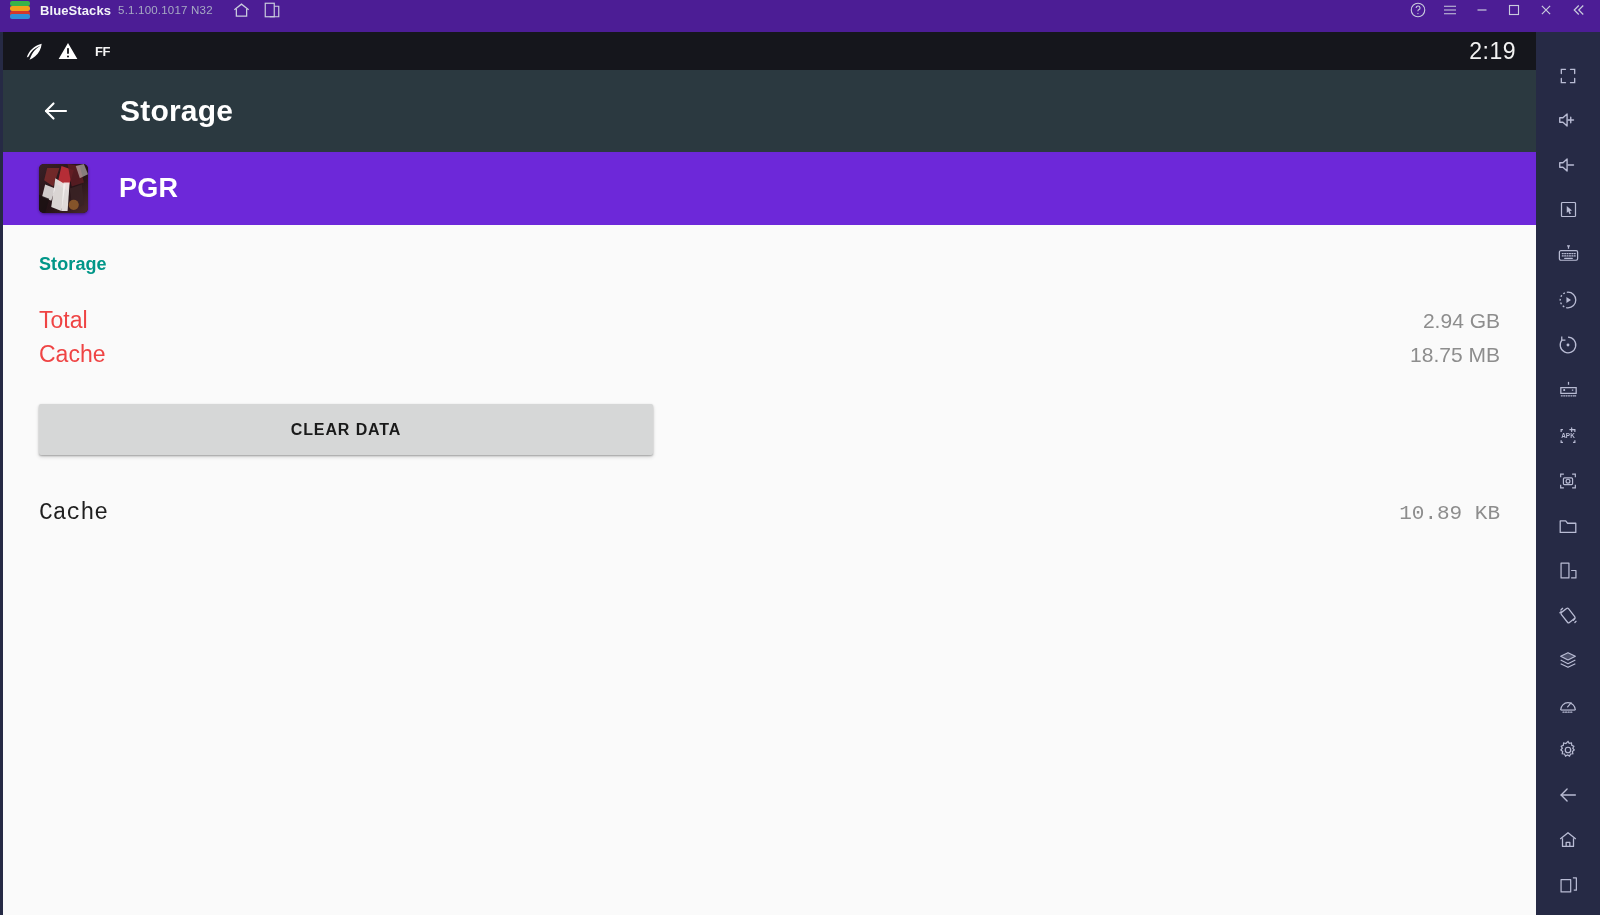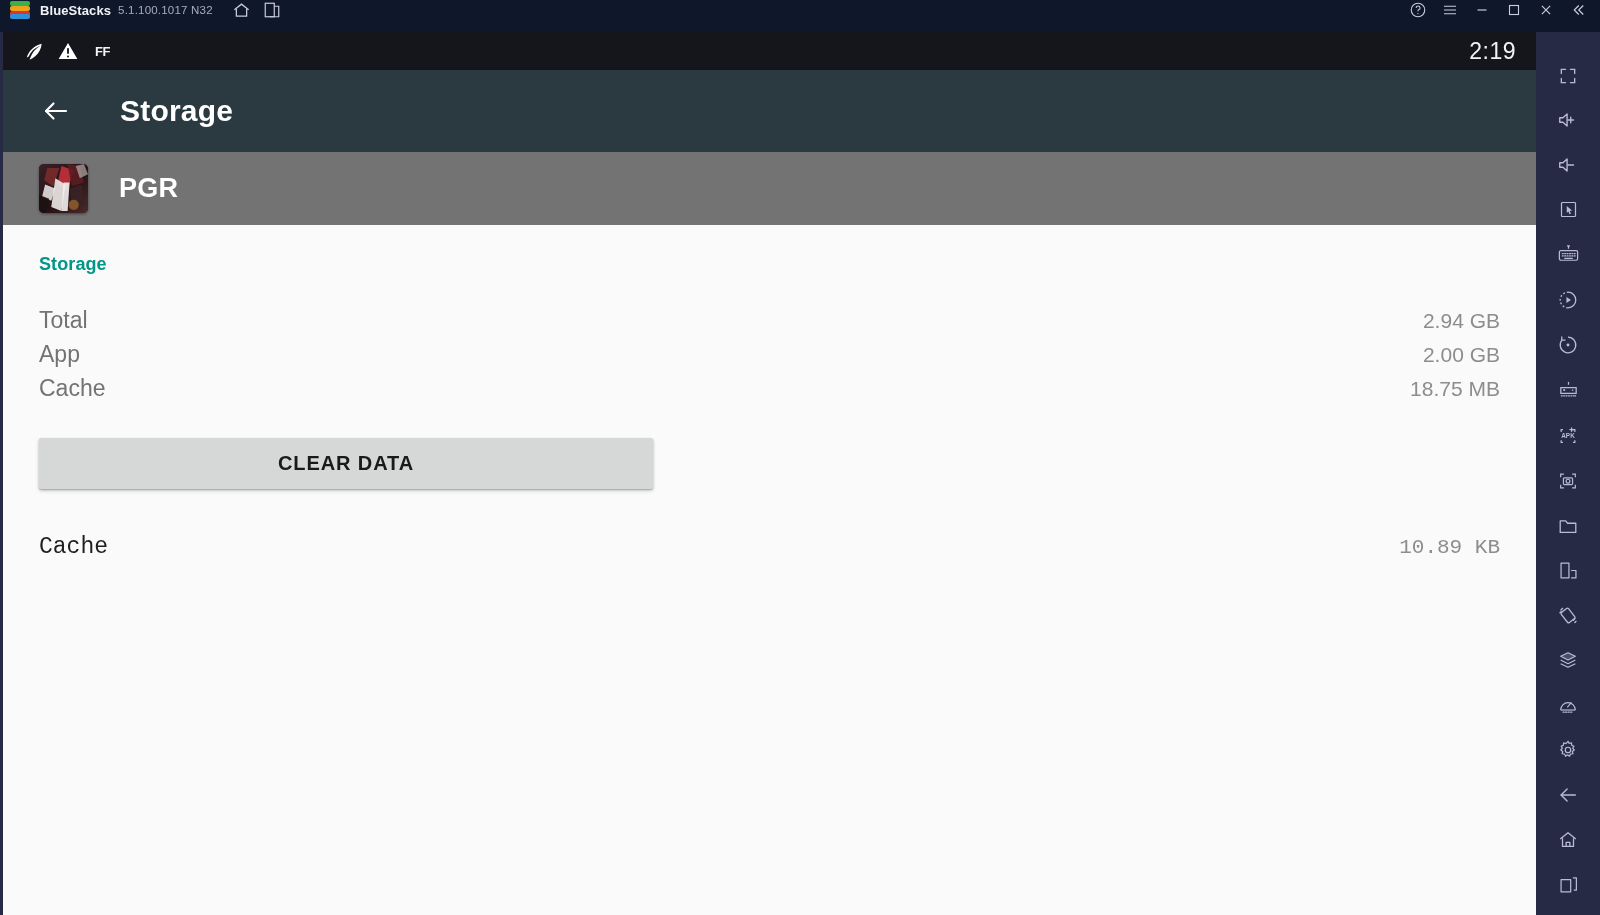--- a/index.html
+++ b/index.html
@@ -17,21 +17,21 @@
     width: 1600px;
     height: 915px;
     display: flex;
     flex-direction: column;
   }
 
   
   .titlebar {
     height: 32px;
     flex: 0 0 32px;
-    background: #0f172a;
+    background: #4c1d95;
     display: flex;
     align-items: center;
     padding: 0 6px 12px 10px;
     color: #e8e9f2;
   }
   .bs-logo {
     width: 20px; height: 18px;
     position: relative;
     margin-right: 10px;
     flex: 0 0 20px;
@@ -135,21 +135,21 @@
     color: #ffffff;
     font-weight: bold;
     margin-left: 47px;
     letter-spacing: .2px;
   }
 
   
   .pkg-bar {
     height: 73px;
     flex: 0 0 73px;
-    background: #737373;
+    background: #6d28d9;
     display: flex;
     align-items: center;
     padding-left: 36px;
   }
   .pkg-icon {
     width: 49px; height: 49px;
     border-radius: 5px;
     flex: 0 0 49px;
     overflow: hidden;
     position: relative;
@@ -182,37 +182,37 @@
   }
   .rows { margin-top: 32px; }
   .srow {
     display: flex;
     align-items: baseline;
     justify-content: space-between;
     height: 34px;
   }
   .srow .k {
     font-size: 23px;
-    color: #737373;
+    color: #ef4444;
   }
   .srow .v {
     font-size: 21px;
     color: #8d8d8d;
   }
 
   .btn {
     display: block;
     width: 614px;
     height: 51px;
     background: #d6d7d7;
     border: none;
     border-radius: 2px;
     color: #1a1a1a;
     font-family: "Liberation Sans", sans-serif;
-    font-size: 20px;
+    font-size: 16px;
     font-weight: bold;
     letter-spacing: .9px;
     box-shadow: 0 1px 2px rgba(0,0,0,.28), 0 2px 4px rgba(0,0,0,.14);
     cursor: pointer;
   }
   .btn-clear-data { margin-top: 29px; }
   .cache-row {
     display: flex;
     align-items: baseline;
     justify-content: space-between;
@@ -365,24 +365,20 @@
 
       <div class="content">
         <div class="section-title">Storage</div>
 
         <div class="rows">
           <div class="srow">
             <div class="k">Total</div>
             <div class="v">2.94 GB</div>
           </div>
           <div class="srow">
-            <div class="k">App</div>
-            <div class="v">2.00 GB</div>
-          </div>
-          <div class="srow">
             <div class="k">Cache</div>
             <div class="v">18.75 MB</div>
           </div>
         </div>
 
         <button class="btn btn-clear-data">CLEAR DATA</button>
 
         <div class="cache-row">
           <div class="k">Cache</div>
           <div class="v">10.89 KB</div>

